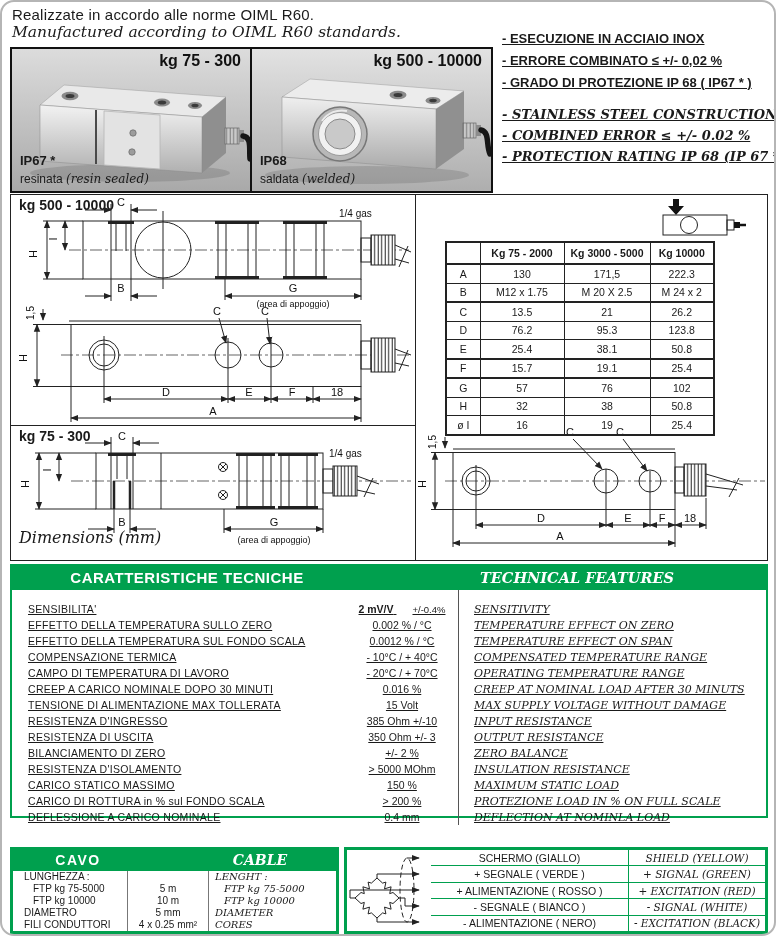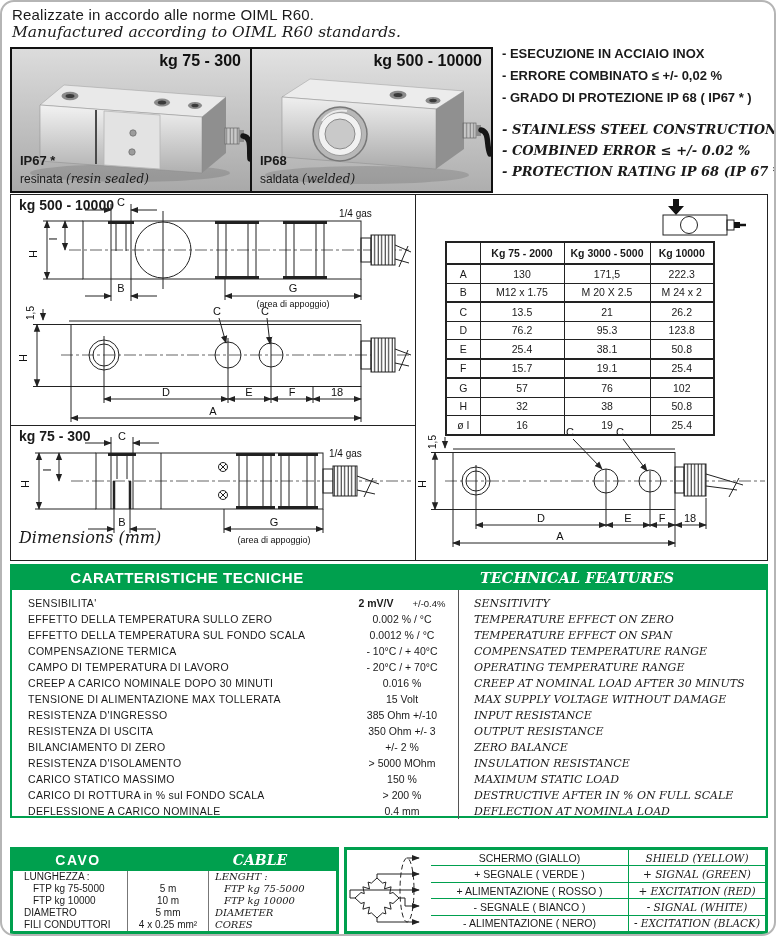--- a/index.html
+++ b/index.html
@@ -18,21 +18,21 @@
   .photo-cell{position:relative;overflow:hidden;}
   .photo-cell.pleft{flex:0 0 240px;border-right:2px solid #111;box-sizing:border-box;}
   .photo-cell.pright{flex:1;}
   .photo-cell svg{position:absolute;left:0;top:0;width:100%;height:100%;}
   .range-label{position:absolute;top:3px;right:9px;font-weight:bold;font-size:16px;color:#111;}
   .ip-label{position:absolute;left:8px;bottom:23px;font-weight:bold;font-size:13px;}
   .ip-desc{position:absolute;left:8px;bottom:5px;font-size:12px;}
   .ip-desc .en{font-family:"DejaVu Serif",serif;font-style:italic;}
 
   
-  .bullets{position:absolute;left:500px;top:44px;width:274px;}
+  .bullets{position:absolute;left:500px;top:29px;width:274px;text-decoration:underline;}
   .bullet-it{font-weight:bold;font-size:13px;margin-bottom:7px;white-space:nowrap;}
   .bullets .gap{height:10px;}
   .bullet-en{font-family:"DejaVu Serif",serif;font-style:italic;font-weight:bold;font-size:13px;margin-bottom:6px;white-space:nowrap;}
 
   
   .draw-box{position:absolute;left:8px;top:192px;width:758px;height:367px;border:1.5px solid #222;box-sizing:border-box;}
   .vdiv{position:absolute;left:404px;top:0;bottom:0;width:0;border-left:1.5px solid #222;}
   .hdiv{position:absolute;left:0;top:230px;width:404px;height:0;border-top:1.5px solid #222;}
   .lbl-kg{position:absolute;font-weight:bold;font-size:14px;white-space:nowrap;}
   .lbl-dims{position:absolute;left:8px;top:333px;font-family:"DejaVu Serif",serif;font-style:italic;font-size:16px;}
@@ -53,21 +53,21 @@
   .dim-table td{height:17.5px;}
   .dim-table tr.thick td{border-bottom-width:2px;}
   .c0{width:34px;} .c1{width:84px;} .c2{width:86px;} .c3{width:64px;}
 
   
   .spec-box{position:absolute;left:8px;top:562px;width:758px;height:254px;border:2.5px solid var(--green);box-sizing:border-box;}
   .spec-head{height:24px;background:var(--green);position:relative;}
   .spec-title-it{position:absolute;left:30px;top:3px;width:290px;text-align:center;color:#fff;font-weight:bold;font-size:15px;letter-spacing:.5px;}
   .spec-title-en{position:absolute;left:468px;top:3px;width:280px;text-align:left;color:#fff;font-weight:bold;
                  font-style:italic;font-family:"DejaVu Serif",serif;font-size:14.5px;}
-  .spec-body{position:relative;padding-top:5px;}
+  .spec-body{position:relative;padding-top:11px;text-decoration:underline;}
   .spec-div{position:absolute;left:446px;top:0;bottom:0;width:0;border-left:1px solid #555;}
   .spec-row{display:flex;height:16px;align-items:center;}
   .s-it{flex:0 0 318px;padding-left:16px;font-size:10.5px;letter-spacing:.3px;white-space:nowrap;}
   .s-val{flex:0 0 112px;text-align:center;font-size:10.5px;white-space:nowrap;}
   .s-en{padding-left:16px;font-family:"DejaVu Serif",serif;font-style:italic;font-size:11px;white-space:nowrap;}
   .v-bold{font-weight:bold;}
   .v-sub{font-size:9.5px;margin-left:16px;}
 
   
   .cable-box{position:absolute;left:8px;top:845px;width:329px;height:87px;border:3px solid var(--green);box-sizing:border-box;}
@@ -564,21 +564,21 @@
           <div class="s-en">INSULATION RESISTANCE</div>
         </div>
       <div class="spec-row">
           <div class="s-it">CARICO STATICO MASSIMO</div>
           <div class="s-val">150 %</div>
           <div class="s-en">MAXIMUM STATIC LOAD</div>
         </div>
       <div class="spec-row">
           <div class="s-it">CARICO DI ROTTURA in % sul FONDO SCALA</div>
           <div class="s-val">&gt; 200 %</div>
-          <div class="s-en">DESTRUCTIVE AFTER IN % ON FULL SCALE</div>
+          <div class="s-en">PROTEZIONE LOAD IN % ON FULL SCALE</div>
         </div>
       <div class="spec-row">
           <div class="s-it">DEFLESSIONE A CARICO NOMINALE</div>
           <div class="s-val">0.4 mm</div>
           <div class="s-en">DEFLECTION AT NOMINLA LOAD</div>
         </div>
     </div>
   </div>
 
   <div class="cable-box">

